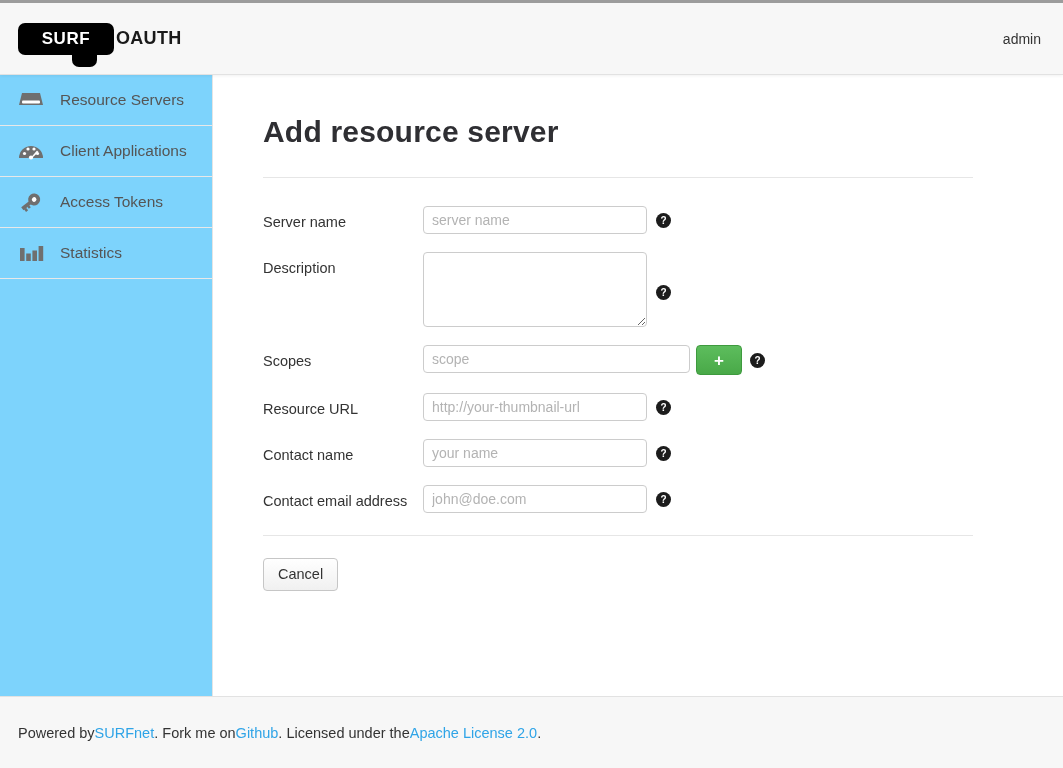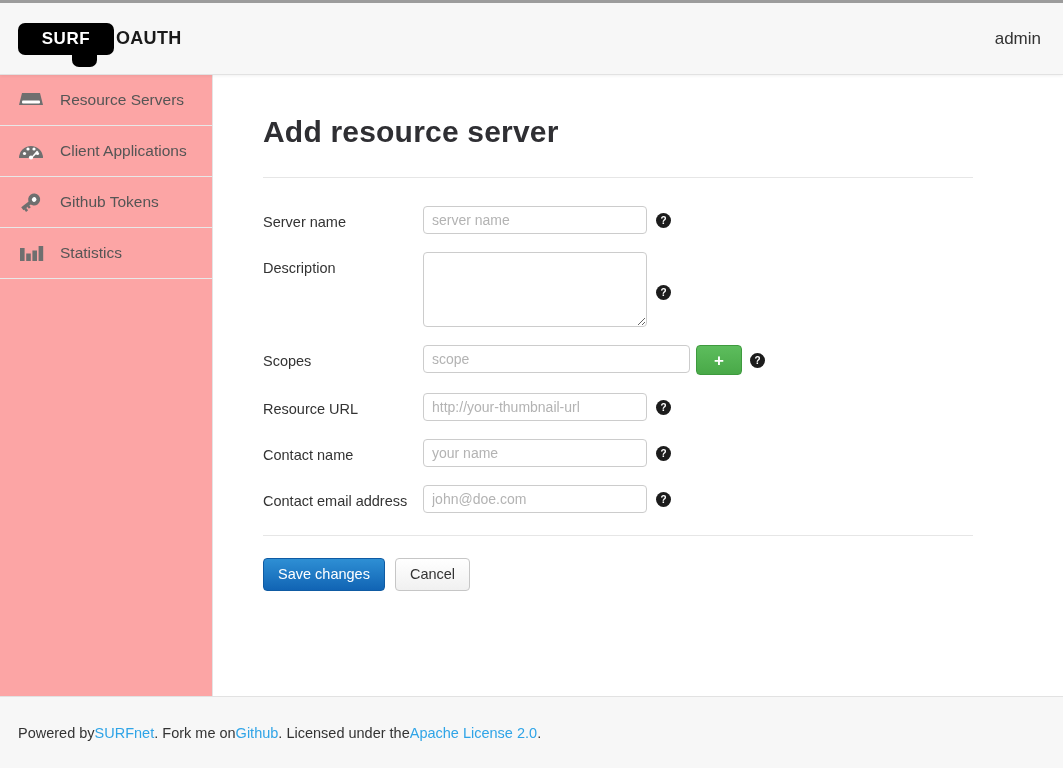--- a/index.html
+++ b/index.html
@@ -43,30 +43,30 @@
   .logo-tab {
     position: absolute; left: 54px; top: 23px;
     width: 25px; height: 21px;
     background: #000; border-radius: 7px;
   }
   .logo-oauth {
     margin-left: 14px;
     font-size: 18px; font-weight: bold;
     color: #1a1a1a; letter-spacing: 0.3px;
   }
-  .user-name { font-size: 17px; color: #333; }
+  .user-name { font-size: 14px; color: #333; }
 
   
   .body-row { display: flex; flex: 1 1 auto; min-height: 0; background: #fff; }
 
   
   .sidebar {
     width: 213px; flex: 0 0 213px;
     border-right: 1px solid #e4e4e4;
-    background: #fca5a5;
+    background: #7dd3fc;
     padding-top: 0;
   }
   .nav-item {
     display: flex; align-items: center;
     height: 51px;
     padding-left: 16px;
     border-bottom: 1px solid #e8e8e8;
     cursor: pointer;
     text-decoration: none;
   }
@@ -214,21 +214,21 @@
           <svg width="26" height="22" viewBox="0 0 26 22">
             <g transform="rotate(-38 13 11)">
               <circle cx="17" cy="11" r="6" fill="#6f6f6f"></circle>
               <circle cx="17" cy="11" r="2.3" fill="#ffffff"></circle>
               <rect x="2" y="9.2" width="12" height="3.6" fill="#6f6f6f"></rect>
               <rect x="3" y="12.4" width="2.6" height="3.4" fill="#6f6f6f"></rect>
               <rect x="7.2" y="12.4" width="2.4" height="2.6" fill="#6f6f6f"></rect>
             </g>
           </svg>
         </span>
-        <span class="nav-label">Github Tokens</span>
+        <span class="nav-label">Access Tokens</span>
       </div>
 
       <div class="nav-item">
         <span class="nav-icon">
           <svg width="26" height="20" viewBox="0 0 26 20">
             <rect x="2" y="5" width="4.6" height="13" fill="#6f6f6f"></rect>
             <rect x="8.2" y="10.5" width="4.6" height="7.5" fill="#6f6f6f"></rect>
             <rect x="14.4" y="7.5" width="4.6" height="10.5" fill="#6f6f6f"></rect>
             <rect x="20.6" y="3" width="4.6" height="15" fill="#6f6f6f"></rect>
           </svg>
@@ -289,21 +289,20 @@
           <div class="form-label">Contact email address</div>
           <div class="field-area">
             <input class="txt" type="text" placeholder="john@doe.com" style="">
             <span class="help">?</span>
           </div>
         </div>
 
         <div class="rule bottom"></div>
 
         <div class="actions">
-          <button class="btn btn-primary">Save changes</button>
           <button class="btn btn-default">Cancel</button>
         </div>
 
       </div>
     </div>
 
   </div>
 
   <div class="footer">
     <span>Powered by </span>

